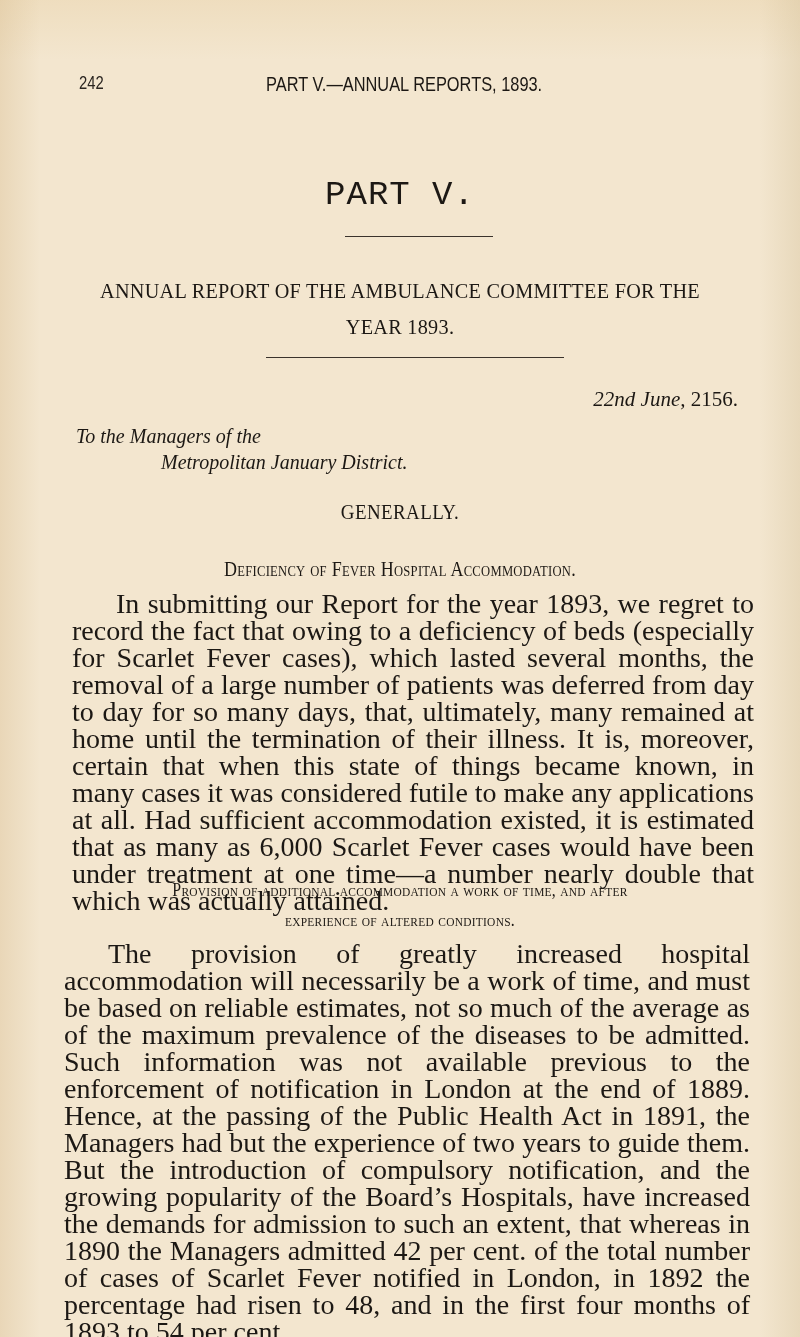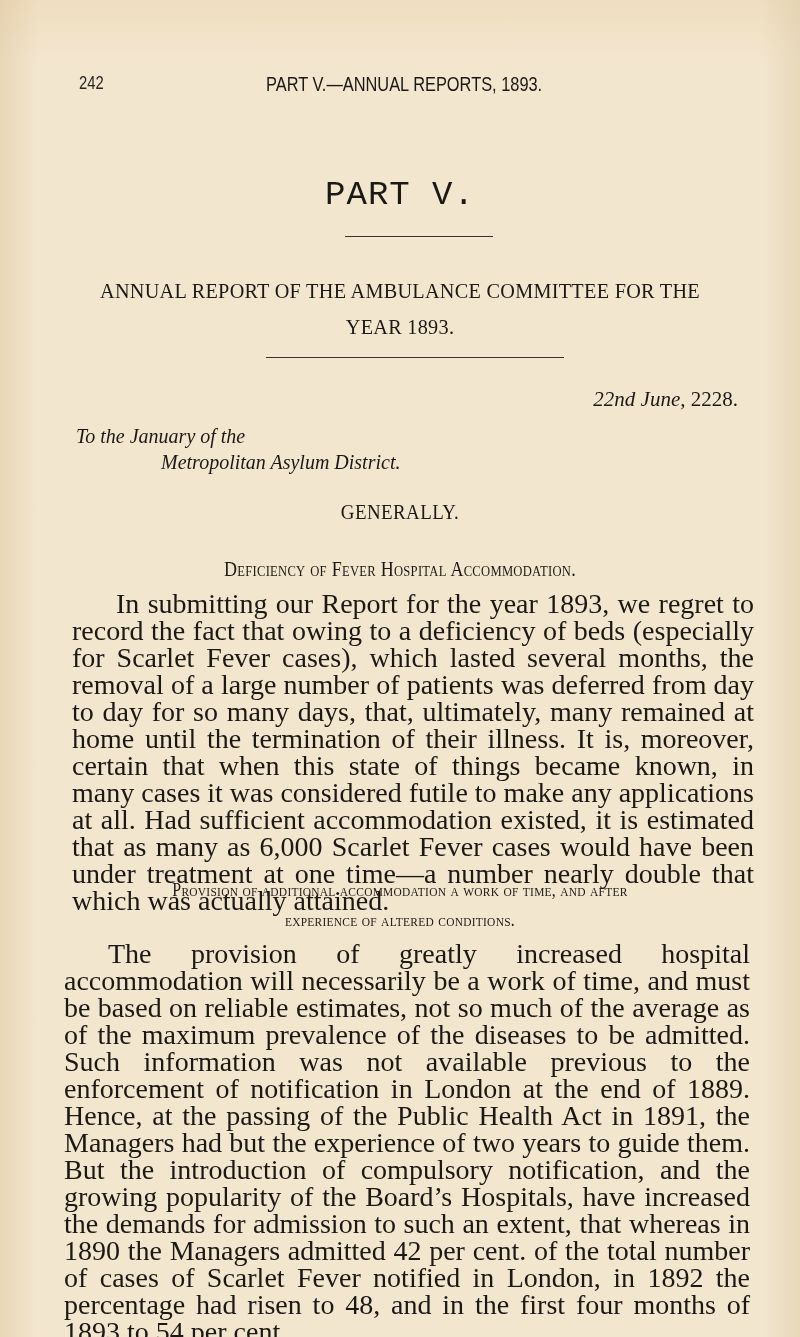--- a/index.html
+++ b/index.html
@@ -158,26 +158,26 @@
   <div class="rule rule-1"></div>
 
   <div class="report-title">
     <div>ANNUAL REPORT OF THE AMBULANCE COMMITTEE FOR THE</div>
     <div>YEAR 1893.</div>
   </div>
 
   <div class="rule rule-2"></div>
 
   <div class="date">
-    <span>22nd June,</span><span class="yr"> 2228.</span>
+    <span>22nd June,</span><span class="yr"> 2156.</span>
   </div>
 
   <div class="addressee">
-    <div>To the January of the</div>
-    <div class="l2">Metropolitan Asylum District.</div>
+    <div>To the Managers of the</div>
+    <div class="l2">Metropolitan January District.</div>
   </div>
 
   <div class="section-heading">GENERALLY.</div>
 
   <div class="subheading subheading-1">Deficiency of Fever Hospital Accommodation.</div>
 
   <p class="para para-1" style="margin:0;">In submitting our Report for the year 1893, we regret to record the fact that owing to a deficiency of beds (especially for Scarlet Fever cases), which lasted several months, the removal of a large number of patients was deferred from day to day for so many days, that, ultimately, many remained at home until the termination of their illness. It is, moreover, certain that when this state of things became known, in many cases it was considered futile to make any applications at all. Had sufficient accommodation existed, it is estimated that as many as 6,000 Scarlet Fever cases would have been under treatment at one time—a number nearly double that which was actually attained.</p>
 
   <div class="subheading subheading-2">
     <div>Provision of additional accommodation a work of time, and after</div>

